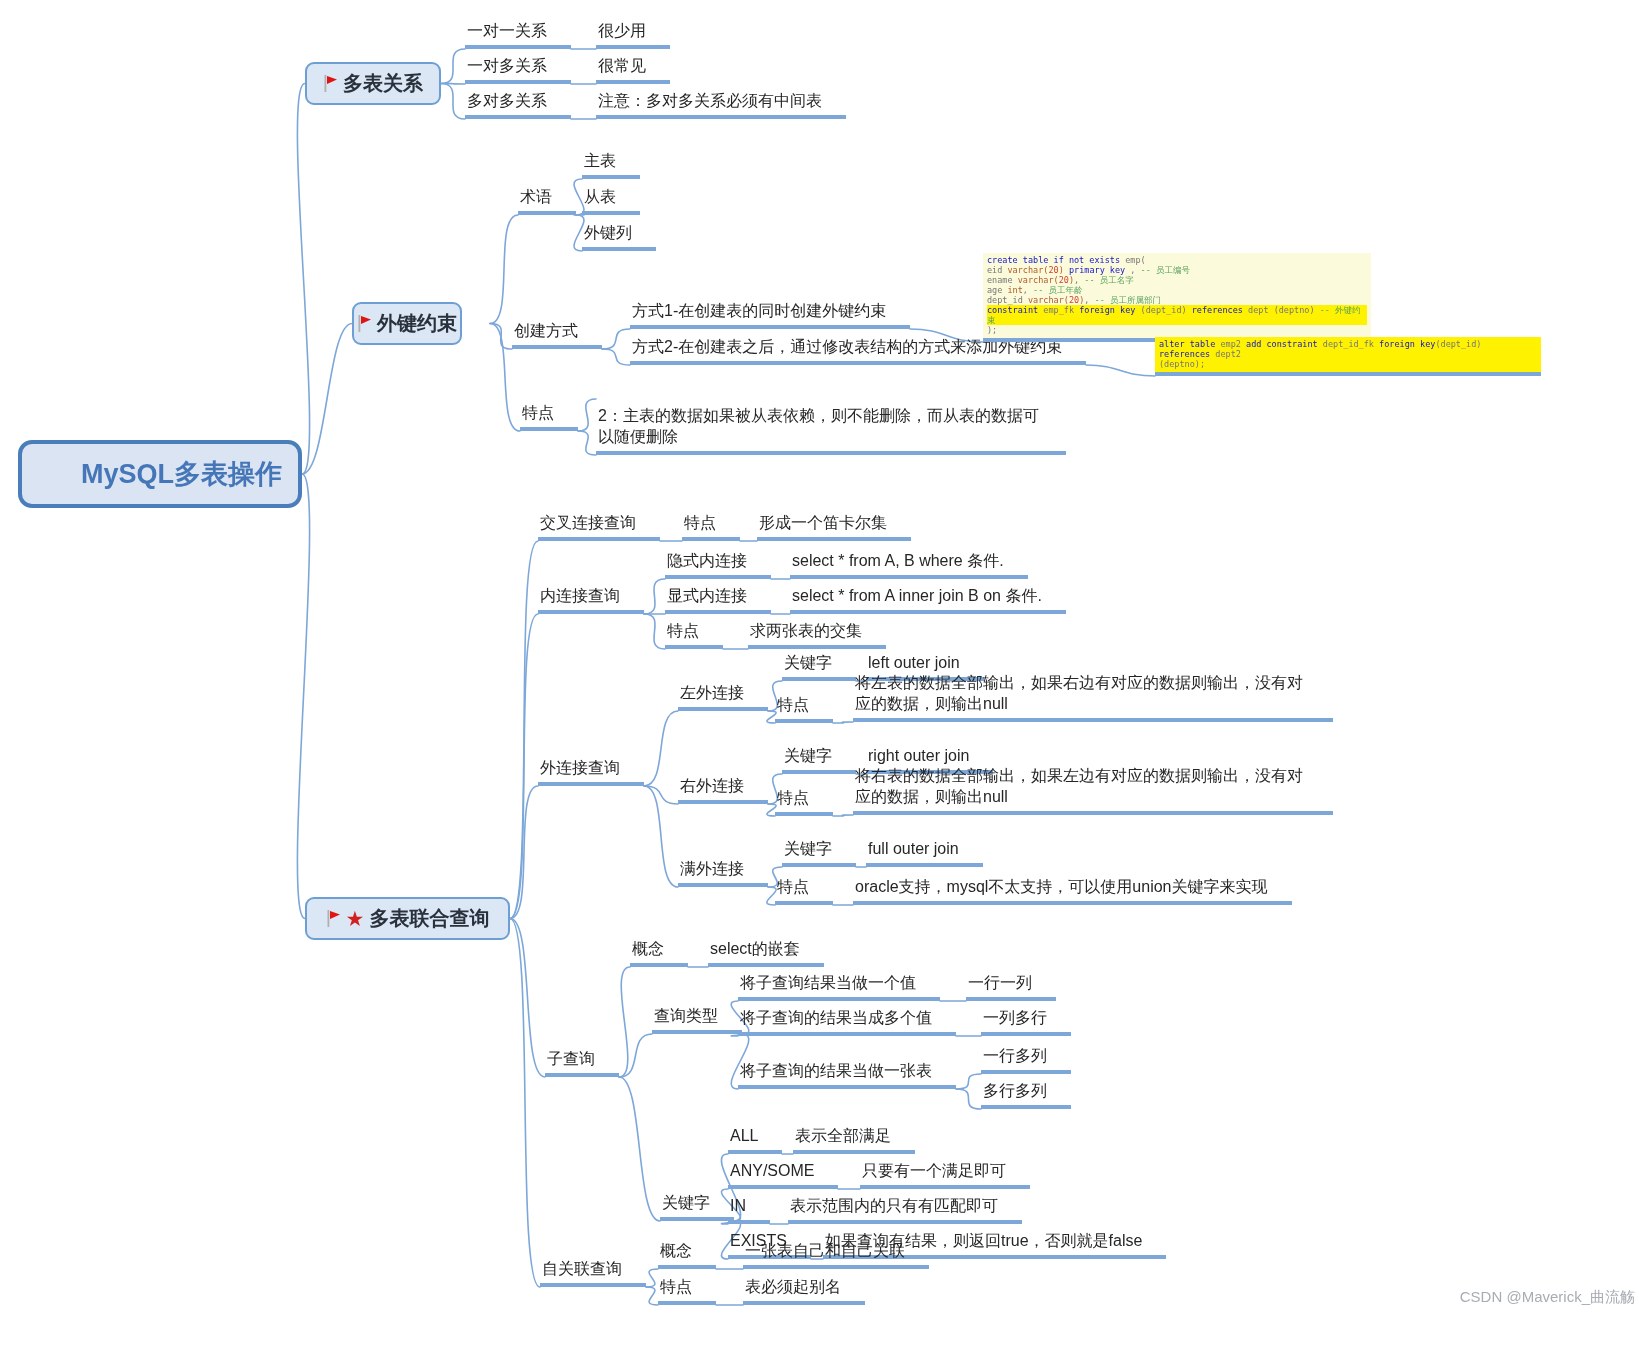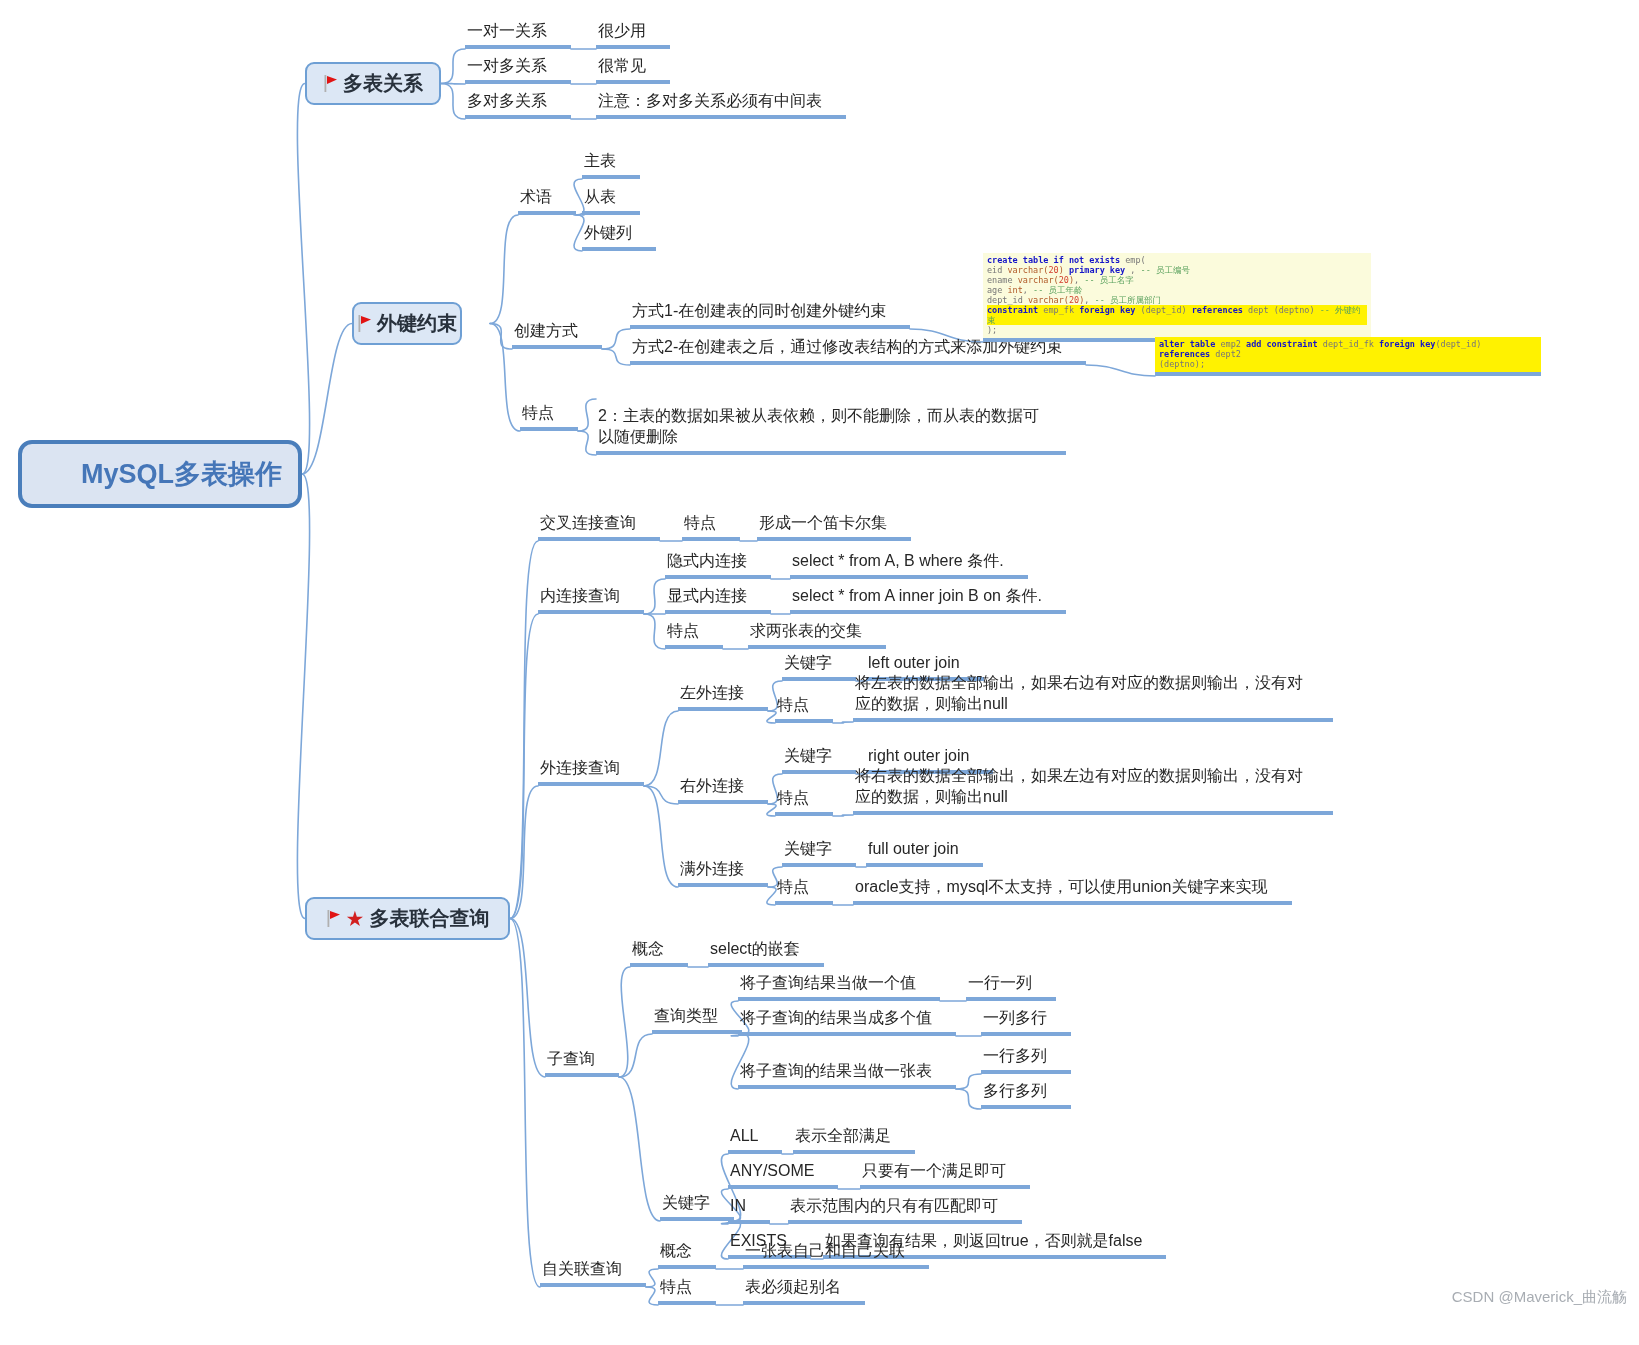--- a/index.html
+++ b/index.html
@@ -16,26 +16,26 @@
        height:43px;font-size:20px;color:#28313c;font-weight:600;}
   .box.root{background:#dbe4f2;border:4px solid #4a7ebb;border-radius:14px;
             height:68px;font-size:27px;font-weight:bold;color:#4576b8;padding-left:43px;}
   .flag-icon{display:inline-flex;align-items:center;}
   .star-icon{color:#d21f1f;font-size:21px;line-height:1;}
   .code{font-family:"DejaVu Sans Mono","Liberation Mono",monospace;
         font-size:8.5px;line-height:10px;background:#fbfbdc;
         padding:2px 4px 3px 4px;border-bottom:4px solid #7da7d9;color:#777;}
   .code.yellow{background:#fff200;}
   .code .hl{background:#fff200;}
-  .tk-k{color:#1515c8;font-weight:bold;}
+  .tk-k{color:#1515c8;font-weight:normal;}
   .tk-p{color:#777777;}
   .tk-t{color:#b05a28;text-align:right;}
   .tk-n{color:#d23f2f;}
   .tk-c{color:#58a05c;}
-  .watermark{position:absolute;right:12px;top:1288px;z-index:3;
+  .watermark{position:absolute;right:4px;top:1288px;z-index:3;
              font-size:15px;color:#a8adb3;}
 </style>
 </head>
 <body>
 
 <div id="canvas">
   <svg id="links" width="1639" height="1345">
       <path d="M302,474 C327,474 280,83.5 305,83.5"></path>
       <path d="M441,83.5 C466,83.5 440,49 465,49"></path>
       <path d="M571,49 C596,49 571,49 596,49"></path>

